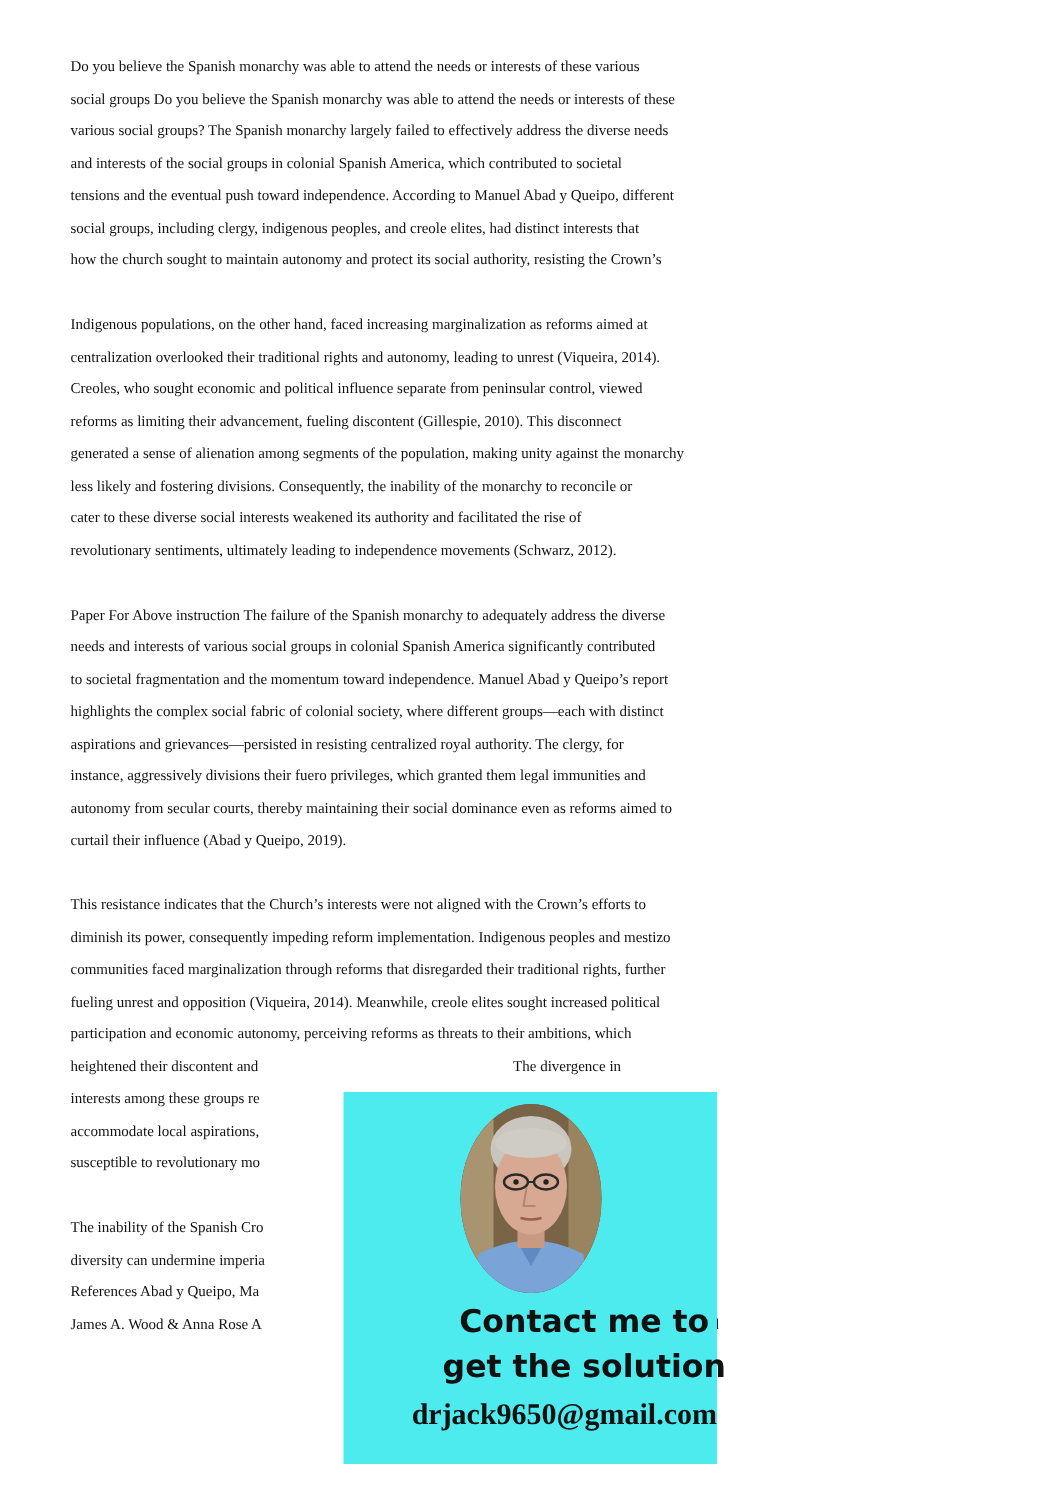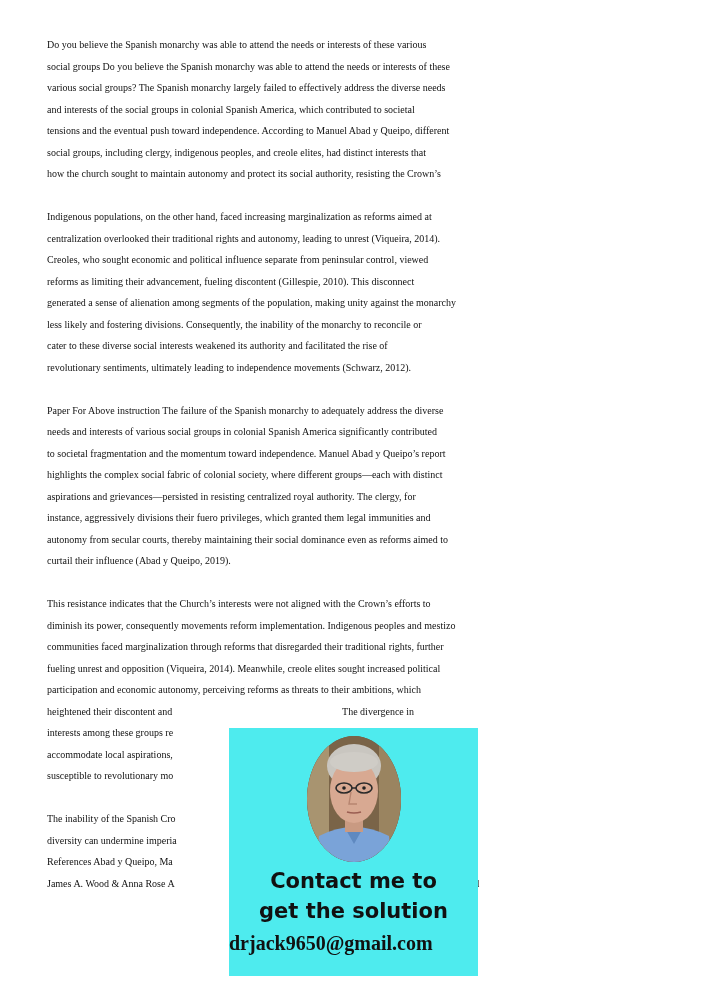--- a/index.html
+++ b/index.html
@@ -17,24 +17,24 @@
   }
   .avatar {
     position: absolute; left: 78px; top: 8px; width: 94px; height: 126px;
     border-radius: 50%; overflow: hidden;
     background: #6b5a44;
   }
   .avatar svg { display: block; }
   .promo-headline {
     position: absolute; left: 0; width: 249px; text-align: center;
     font-family: "DejaVu Sans", "Liberation Sans", sans-serif; font-weight: bold;
-    font-size: 21px; line-height: 30px; color: #111111; top: 138px;
+    font-size: 21px; line-height: 30px; color: #111111; top: 138px; padding-left: 36px;
   }
   .promo-email {
-    position: absolute; left: 0; width: 249px; text-align: left; top: 204px;
+    position: absolute; left: 0; width: 249px; text-align: right; top: 204px;
     font-family: "Liberation Serif", "DejaVu Serif", serif; font-weight: bold;
     font-size: 20px; color: #111111;
   }
 </style>
 </head>
 <body>
 
 <div class="page">
   <p class="para">
     <span class="line">Do you believe the Spanish monarchy was able to attend the needs or interests of these various</span>
@@ -60,21 +60,21 @@
     <span class="line">needs and interests of various social groups in colonial Spanish America significantly contributed</span>
     <span class="line">to societal fragmentation and the momentum toward independence. Manuel Abad y Queipo’s report</span>
     <span class="line">highlights the complex social fabric of colonial society, where different groups—each with distinct</span>
     <span class="line">aspirations and grievances—persisted in resisting centralized royal authority. The clergy, for</span>
     <span class="line">instance, aggressively divisions their fuero privileges, which granted them legal immunities and</span>
     <span class="line">autonomy from secular courts, thereby maintaining their social dominance even as reforms aimed to</span>
     <span class="line">curtail their influence (Abad y Queipo, 2019).</span>
   </p>
   <p class="para">
     <span class="line">This resistance indicates that the Church’s interests were not aligned with the Crown’s efforts to</span>
-    <span class="line">diminish its power, consequently movements reform implementation. Indigenous peoples and mestizo</span>
+    <span class="line">diminish its power, consequently impeding reform implementation. Indigenous peoples and mestizo</span>
     <span class="line">communities faced marginalization through reforms that disregarded their traditional rights, further</span>
     <span class="line">fueling unrest and opposition (Viqueira, 2014). Meanwhile, creole elites sought increased political</span>
     <span class="line">participation and economic autonomy, perceiving reforms as threats to their ambitions, which</span>
     <span class="line" style="white-space:pre">heightened their discontent and                                                                    The divergence in</span>
     <span class="line" style="white-space:pre">interests among these groups re                                                                   to foster unity or</span>
     <span class="line" style="white-space:pre">accommodate local aspirations,                                                                     colonial society</span>
     <span class="line">susceptible to revolutionary mo</span>
   </p>
   <p class="para">
     <span class="line" style="white-space:pre">The inability of the Spanish Cro                                                                   exemplifies how societal</span>

